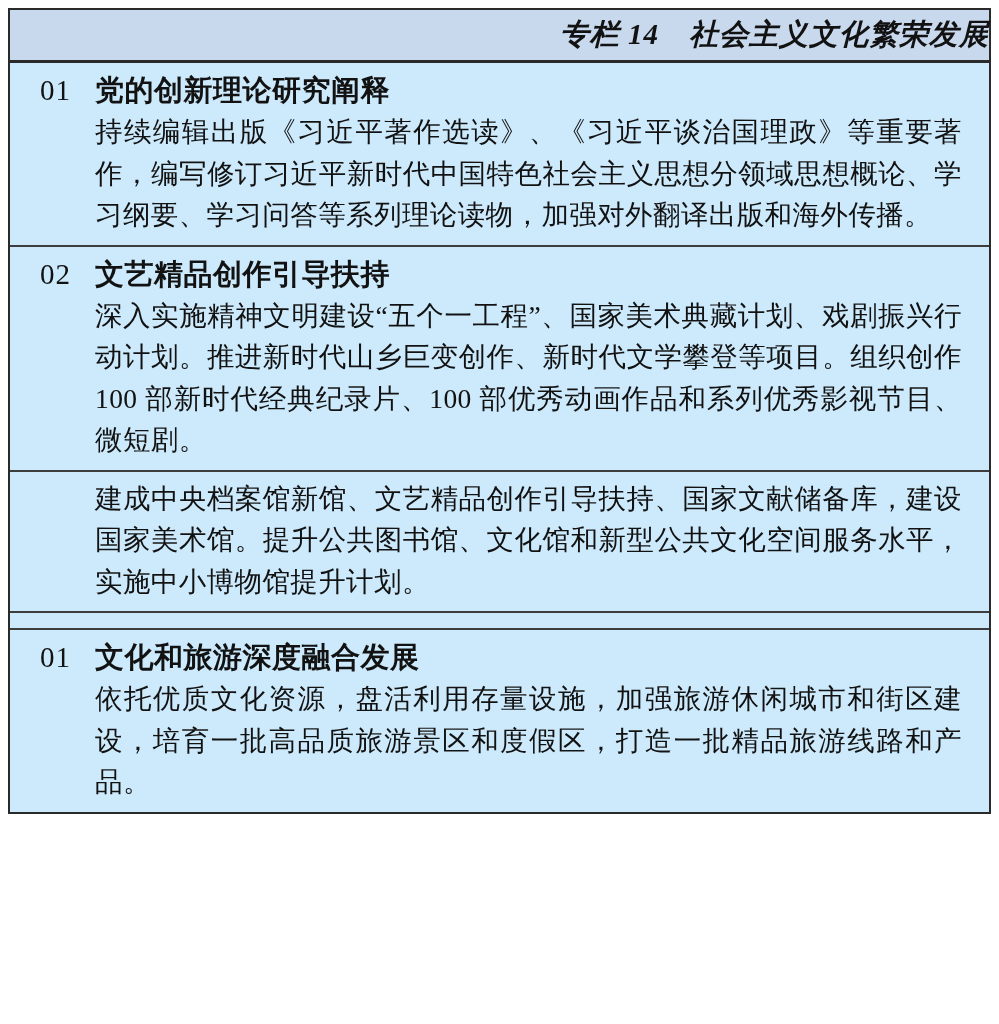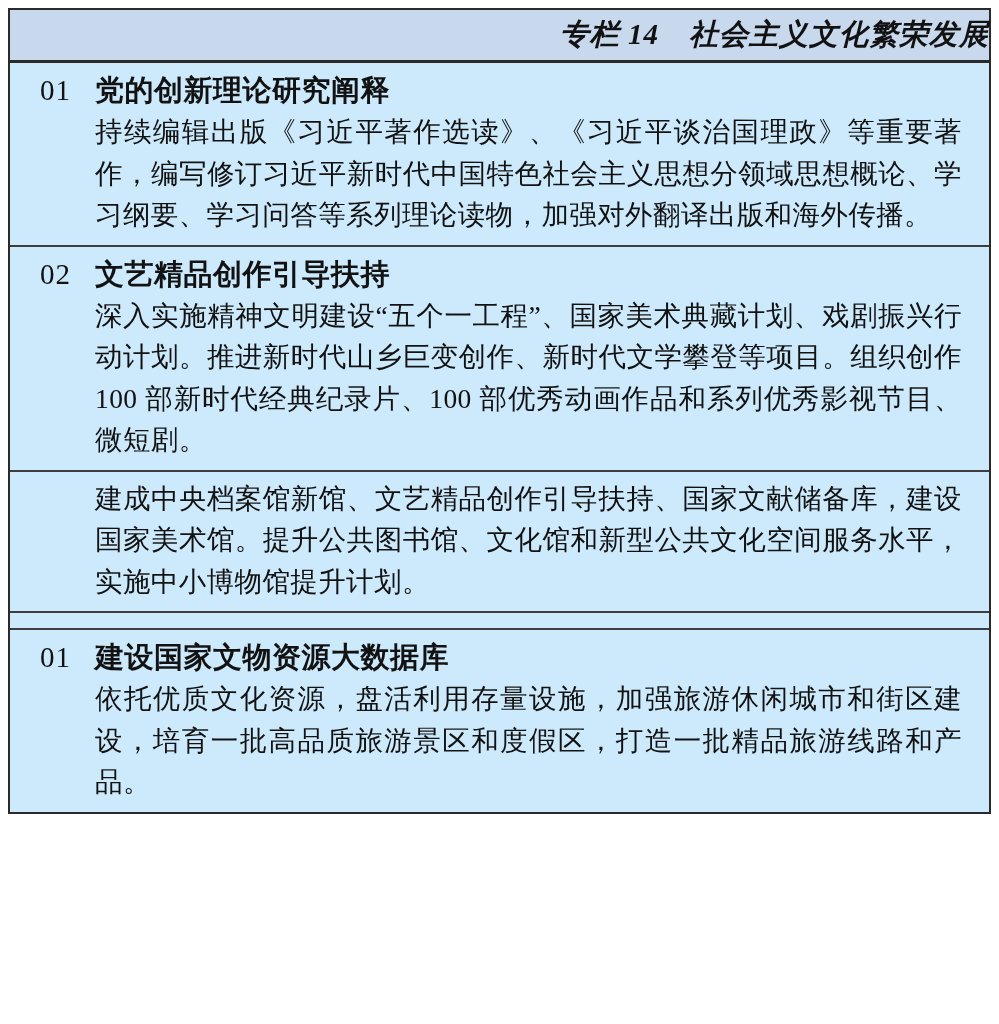--- a/index.html
+++ b/index.html
@@ -95,18 +95,18 @@
 
   <div class="section">
     <div class="sec-body">建成中央档案馆新馆、文艺精品创作引导扶持、国家文献储备库，建设国家美术馆。提升公共图书馆、文化馆和新型公共文化空间服务水平，实施中小博物馆提升计划。</div>
   </div>
 
   <div class="section">
   </div>
 
   <div class="section">
     <div class="sec-head">
-      <span class="sec-num">01</span><span class="sec-title">建设国家文物资源大数据库</span>
+      <span class="sec-num">01</span><span class="sec-title">文化和旅游深度融合发展</span>
     </div>
     <div class="sec-body">依托优质文化资源，盘活利用存量设施，加强旅游休闲城市和街区建设，培育一批高品质旅游景区和度假区，打造一批精品旅游线路和产品。</div>
   </div>
 
 </div>
 
 </body></html>

